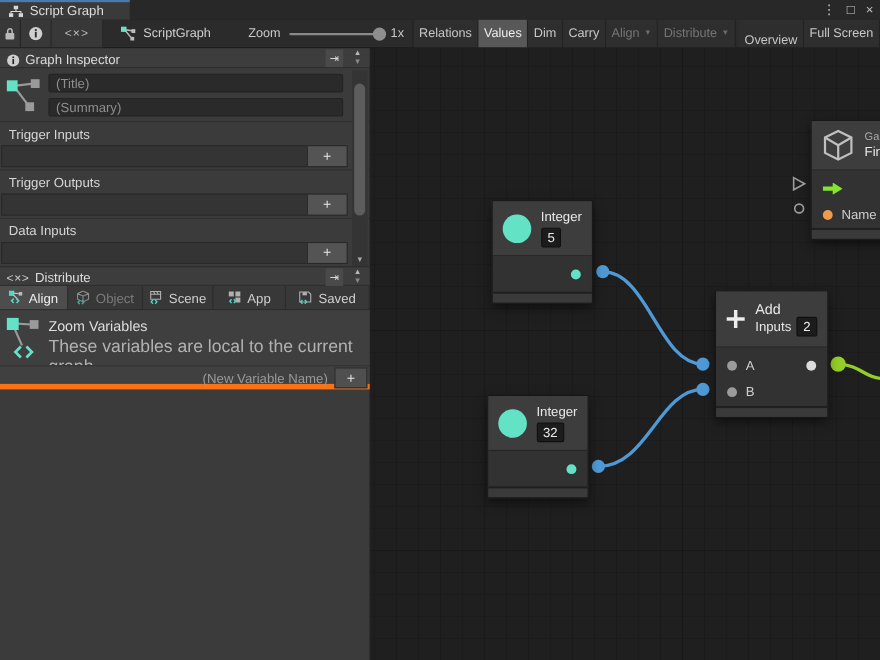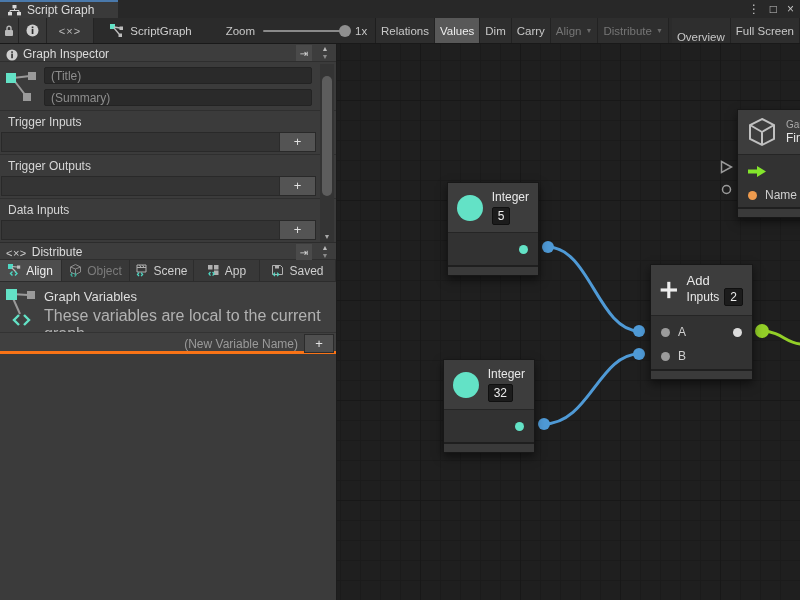--- a/index.html
+++ b/index.html
@@ -56,21 +56,21 @@
 
   .bb-tabs { display:flex; height:22px; background:#383838; border-bottom:1px solid #2c2c2c; }
   .bb-tab { display:flex; align-items:center; justify-content:center; gap:5px; border-right:1px solid #2c2c2c;
     color:#cfcfcf; font-size:12px; }
   .bb-tab.sel { background:#4d4d4d; color:#eee; }
   .bb-tab.dis { color:#7b7b7b; }
   .t-graph{width:62px}.t-object{width:68px}.t-scene{width:64px}.t-app{width:66px}.t-saved{width:76px}
   .vars-block { position:relative; height:50px; background:#3f3f3f; padding:7px 8px 0 44px; }
   .vars-title { font-size:13px; color:#dedede; margin-bottom:3px; }
   .vars-desc { font-size:16px; color:#b2b2b2; }
-  .newvar-row { position:relative; height:22px; background:#404040; border-top:1px solid #333; border-bottom:3px solid #f97316; }
+  .newvar-row { position:relative; height:22px; background:#404040; border-top:1px solid #333; border-bottom:5px solid #f97316; }
   .newvar-input { position:absolute; left:6px; top:1px; width:292px; height:19px; background:transparent; border:none;
     outline:none; text-align:right; color:#9a9a9a; font-size:12px; font-family:"Liberation Sans",sans-serif; }
   .newvar-input::placeholder { color:#9a9a9a; }
   .newvar-add { position:absolute; right:2px; top:1px; width:30px; height:19px; background:#4f4f4f; border:1px solid #2b2b2b;
     color:#e2e2e2; text-align:center; line-height:18px; font-size:13px; }
 
   
   .canvas { position:absolute; left:337px; top:44px; width:463px; height:556px; overflow:hidden; background:#1f1f1f;
     background-image:
       linear-gradient(90deg, #181818 1px, transparent 1px),
@@ -285,21 +285,21 @@
       </div>
     </div>
 
     <div class="vars-block">
       <svg class="gi-icon" style="top:6px;" width="30" height="40" viewBox="0 0 30 40">
         <path d="M6 6 L22 7 M6 8 L14 26" stroke="#9a9a9a" stroke-width="2"></path>
         <rect x="0" y="1" width="11" height="11" fill="#63e2c6"></rect>
         <rect x="21" y="3" width="8" height="8" fill="#9a9a9a"></rect>
         <path d="M13 27 L8 32 L13 37 M18 27 L23 32 L18 37" stroke="#63e2c6" stroke-width="2.4" fill="none"></path>
       </svg>
-      <div class="vars-title">Graph Variables</div>
+      <div class="vars-title">Zoom Variables</div>
       <div class="vars-desc">These variables are local to the current graph.</div>
     </div>
 
     <div class="newvar-row">
       <input class="newvar-input" type="text" placeholder="(New Variable Name)" style="">
       <span class="newvar-add">+</span>
     </div>
   </div>
 
   <div class="canvas">

